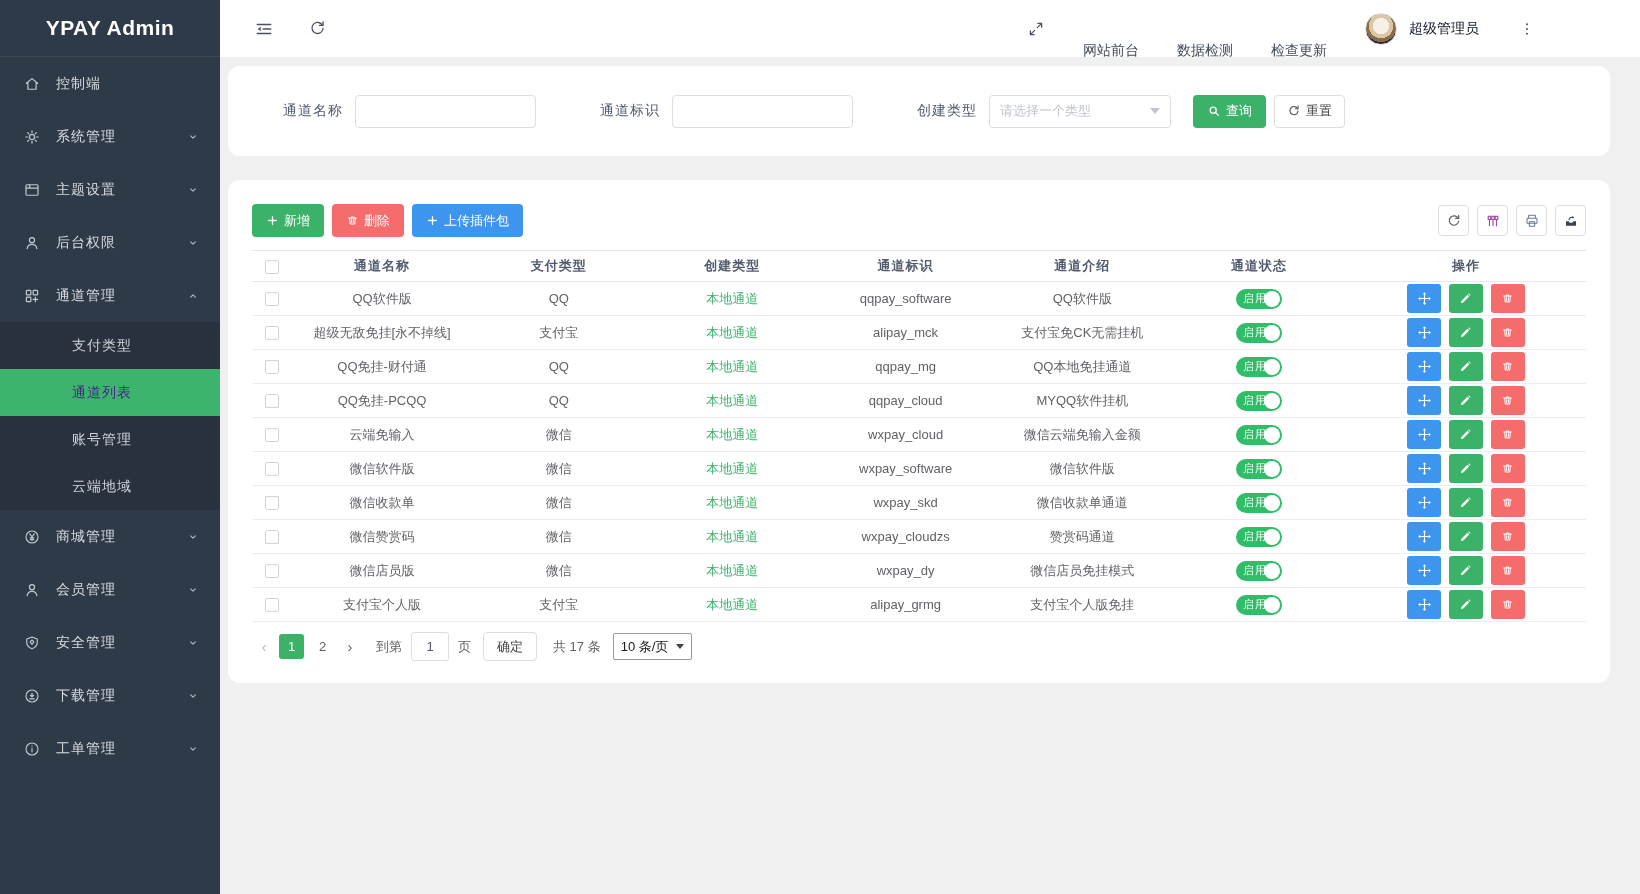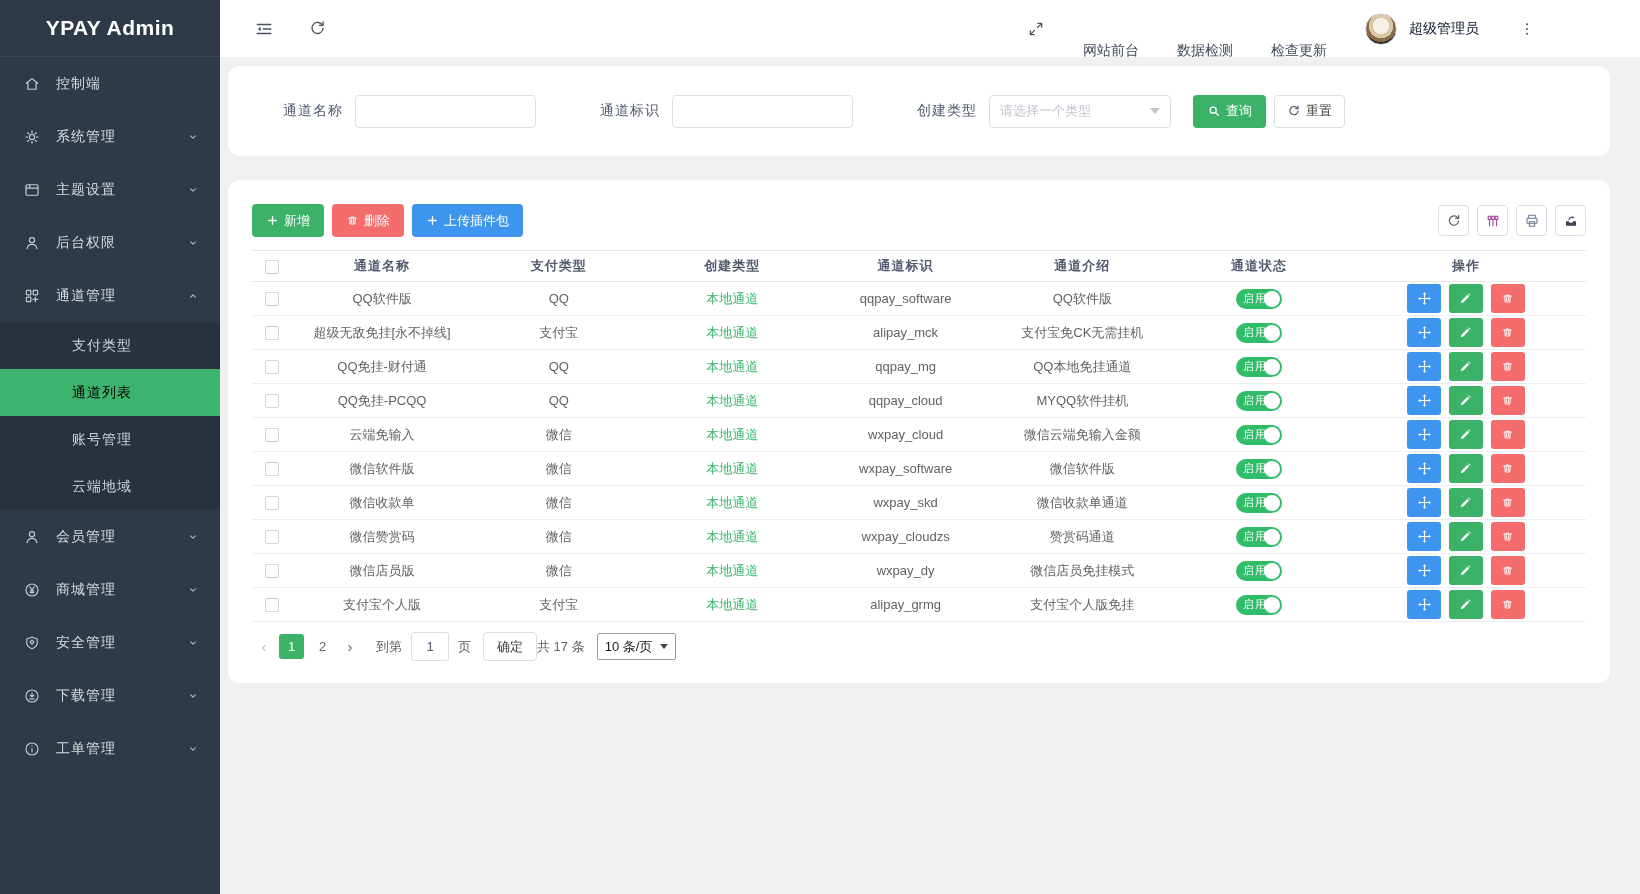--- a/index.html
+++ b/index.html
@@ -9,21 +9,21 @@
 
   
   .sidebar { width:220px; flex-shrink:0; background:#2f3a48; color:#d7dbe0; display:flex; flex-direction:column; overflow:hidden; }
   .logo { height:57px; display:flex; align-items:center; justify-content:center; font-size:21px; font-weight:bold; color:#ffffff; border-bottom:1px solid rgba(255,255,255,.07); letter-spacing:.5px; }
   .menu-item { height:53px; display:flex; align-items:center; padding:0 20px 0 23px; font-size:14px; cursor:pointer; }
   .menu-item .mi-icon { width:18px; height:18px; margin-right:15px; color:#c3c9d1; display:flex; }
   .menu-item .lbl { flex:1; letter-spacing:1px; }
   .chev { width:14px; height:14px; color:#aeb6bf; display:flex; }
   .submenu { background:#28313d; }
   .submenu-item { height:47px; display:flex; align-items:center; padding-left:72px; font-size:14px; color:#cfd4da; cursor:pointer; letter-spacing:1px; }
-  .submenu-item.active { background:#3db46e; color:#000000; }
+  .submenu-item.active { background:#3db46e; color:#4c1d95; }
   svg { display:block; }
 
   
   .main { flex:1; display:flex; flex-direction:column; min-width:0; }
   .topbar { height:57px; background:#fff; display:flex; align-items:center; padding:0 105px 0 34px; flex-shrink:0; }
   .tb-icon { color:#495060; display:flex; cursor:pointer; }
   .tb-icon + .tb-icon { margin-left:34px; }
   .topbar .spacer { flex:1; }
   .tb-link { font-size:14px; color:#424b5a; margin-left:38px; cursor:pointer;margin-top:44px; }
   .avatar { width:32px; height:32px; border-radius:50%; margin-left:38px; flex-shrink:0;
@@ -77,21 +77,21 @@
   
   .pagination { display:flex; align-items:center; margin-top:10px; font-size:13px; color:#606266; }
   .pg-arrow { width:24px; height:26px; display:flex; align-items:center; justify-content:center; font-size:15px; cursor:pointer; }
   .pg-prev { color:#b6bac1; }
   .pg-next { color:#606266; }
   .pg-num { min-width:25px; height:25px; border-radius:3px; display:flex; align-items:center; justify-content:center; margin:0 3px; cursor:pointer; }
   .pg-num.active { background:#3cb269; color:#fff; }
   .pg-goto-label { margin-left:14px; }
   .pg-input { width:38px; height:29px; border:1px solid #dcdee2; border-radius:3px; text-align:center; font-size:13px; color:#515a6e; margin:0 9px; outline:none; font-family:inherit; }
   .pg-confirm { height:29px; margin-left:12px; padding:0 13px; }
-  .pg-total { }
+  .pg-total { margin-left:16px; }
   .pg-size { height:27px; border:1px solid #9b9b9b; border-radius:2px; margin-left:12px; padding:0 7px; display:flex; align-items:center; gap:8px; cursor:pointer; color:#1a1a1a; background:#fff; }
   .pg-size .sz-caret { width:0; height:0; border-left:4px solid transparent; border-right:4px solid transparent; border-top:5px solid #444; }
 </style>
 </head>
 <body>
 
 <div class="app">
 
   <aside class="sidebar">
     <div class="logo">YPAY Admin</div>
@@ -169,41 +169,41 @@
 
     <div class="submenu">
       <div class="submenu-item">支付类型</div>
       <div class="submenu-item active">通道列表</div>
       <div class="submenu-item">账号管理</div>
       <div class="submenu-item">云端地域</div>
     </div>
 
     <div class="menu-item">
       <span class="mi-icon">
+          <svg width="18" height="18" viewBox="0 0 24 24" fill="none" stroke="currentColor" stroke-width="1.5" stroke-linecap="round">
+            <circle cx="12" cy="12" r="8"></circle>
+            <path d="M9 7.8l3 4 3-4M12 11.8V17M9.6 13.2h4.8M9.6 15.3h4.8"></path>
+          </svg>
+        </span>
+      <span class="lbl">商城管理</span>
+      <span class="chev">
+          <svg width="14" height="14" viewBox="0 0 24 24" fill="none" stroke="currentColor" stroke-width="2" stroke-linecap="round" stroke-linejoin="round">
+            <path d="M8 10l4 4 4-4"></path>
+          </svg>
+        </span>
+    </div>
+
+    <div class="menu-item">
+      <span class="mi-icon">
           <svg width="18" height="18" viewBox="0 0 24 24" fill="none" stroke="currentColor" stroke-width="1.6" stroke-linecap="round">
             <circle cx="12" cy="8.2" r="3.4"></circle>
             <path d="M5.5 19.5c.6-3.6 3.2-5.6 6.5-5.6s5.9 2 6.5 5.6"></path>
           </svg>
         </span>
       <span class="lbl">会员管理</span>
-      <span class="chev">
-          <svg width="14" height="14" viewBox="0 0 24 24" fill="none" stroke="currentColor" stroke-width="2" stroke-linecap="round" stroke-linejoin="round">
-            <path d="M8 10l4 4 4-4"></path>
-          </svg>
-        </span>
-    </div>
-
-    <div class="menu-item">
-      <span class="mi-icon">
-          <svg width="18" height="18" viewBox="0 0 24 24" fill="none" stroke="currentColor" stroke-width="1.5" stroke-linecap="round">
-            <circle cx="12" cy="12" r="8"></circle>
-            <path d="M9 7.8l3 4 3-4M12 11.8V17M9.6 13.2h4.8M9.6 15.3h4.8"></path>
-          </svg>
-        </span>
-      <span class="lbl">商城管理</span>
       <span class="chev">
           <svg width="14" height="14" viewBox="0 0 24 24" fill="none" stroke="currentColor" stroke-width="2" stroke-linecap="round" stroke-linejoin="round">
             <path d="M8 10l4 4 4-4"></path>
           </svg>
         </span>
     </div>
 
     <div class="menu-item">
       <span class="mi-icon">
           <svg width="18" height="18" viewBox="0 0 24 24" fill="none" stroke="currentColor" stroke-width="1.5" stroke-linejoin="round">

